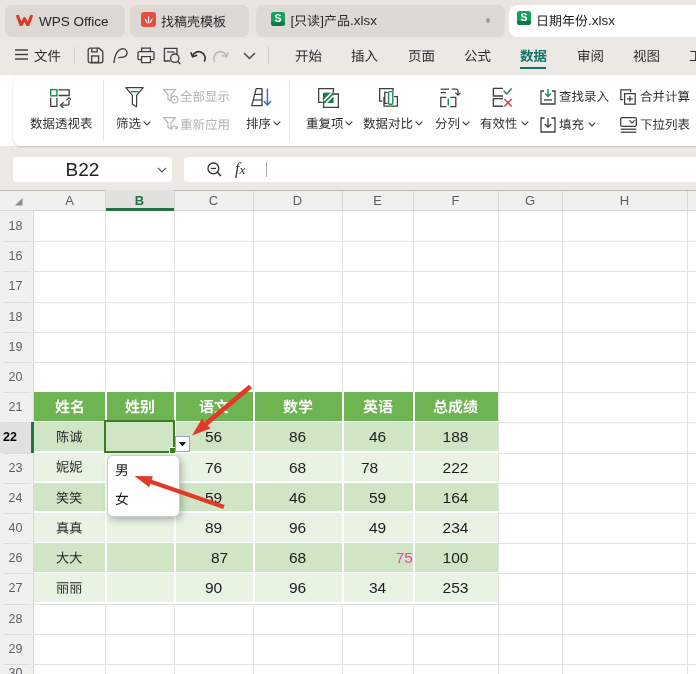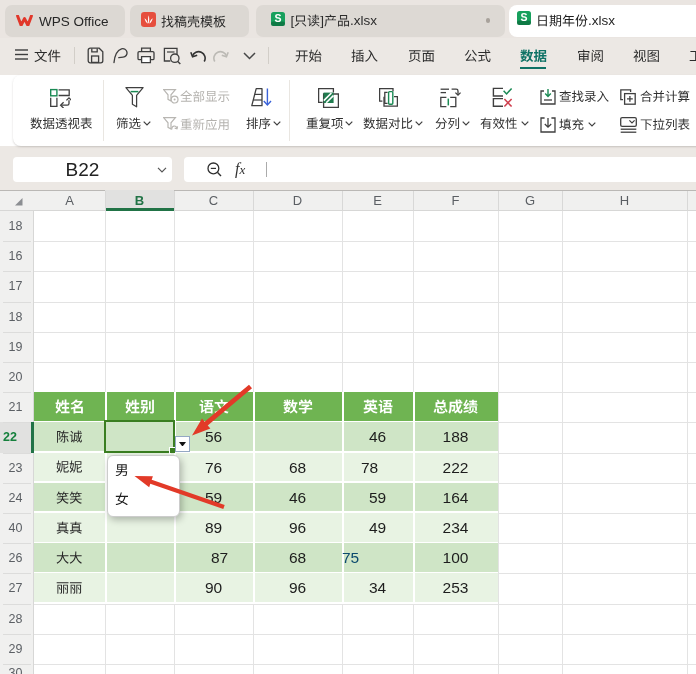--- a/index.html
+++ b/index.html
@@ -402,21 +402,21 @@
     <div class="a" style="left:0;top:271.4px;width:31px;height:30.2px;line-height:30.2px;text-align:center;font-size:12.5px;color:#5b5f64;font-weight:400">17</div>
     <div class="a" style="left:3px;top:301.6px;width:28px;height:1px;background:#dcdcdb"></div>
     <div class="a" style="left:0;top:301.6px;width:31px;height:30.2px;line-height:30.2px;text-align:center;font-size:12.5px;color:#5b5f64;font-weight:400">18</div>
     <div class="a" style="left:3px;top:331.8px;width:28px;height:1px;background:#dcdcdb"></div>
     <div class="a" style="left:0;top:331.8px;width:31px;height:30.2px;line-height:30.2px;text-align:center;font-size:12.5px;color:#5b5f64;font-weight:400">19</div>
     <div class="a" style="left:3px;top:362.0px;width:28px;height:1px;background:#dcdcdb"></div>
     <div class="a" style="left:0;top:362.0px;width:31px;height:30.2px;line-height:30.2px;text-align:center;font-size:12.5px;color:#5b5f64;font-weight:400">20</div>
     <div class="a" style="left:3px;top:392.2px;width:28px;height:1px;background:#dcdcdb"></div>
     <div class="a" style="left:0;top:392.2px;width:31px;height:30.2px;line-height:30.2px;text-align:center;font-size:12.5px;color:#5b5f64;font-weight:400">21</div>
     <div class="a" style="left:3px;top:422.4px;width:28px;height:1px;background:#dcdcdb"></div>
-    <div class="a" style="left:0;top:422.4px;width:20px;height:30.2px;line-height:30.2px;text-align:center;font-size:12.5px;color:#15803d;font-weight:600">22</div>
+    <div class="a" style="left:0;top:422.4px;width:20px;height:30.2px;line-height:30.2px;text-align:center;font-size:12.5px;color:#000000;font-weight:600">22</div>
     <div class="a" style="left:3px;top:452.6px;width:28px;height:1px;background:#dcdcdb"></div>
     <div class="a" style="left:0;top:452.6px;width:31px;height:30.2px;line-height:30.2px;text-align:center;font-size:12.5px;color:#5b5f64;font-weight:400">23</div>
     <div class="a" style="left:3px;top:482.8px;width:28px;height:1px;background:#dcdcdb"></div>
     <div class="a" style="left:0;top:482.8px;width:31px;height:30.2px;line-height:30.2px;text-align:center;font-size:12.5px;color:#5b5f64;font-weight:400">24</div>
     <div class="a" style="left:3px;top:513.0px;width:28px;height:1px;background:#dcdcdb"></div>
     <div class="a" style="left:0;top:513.0px;width:31px;height:30.2px;line-height:30.2px;text-align:center;font-size:12.5px;color:#5b5f64;font-weight:400">40</div>
     <div class="a" style="left:3px;top:543.2px;width:28px;height:1px;background:#dcdcdb"></div>
     <div class="a" style="left:0;top:543.2px;width:31px;height:30.2px;line-height:30.2px;text-align:center;font-size:12.5px;color:#5b5f64;font-weight:400">26</div>
     <div class="a" style="left:3px;top:573.4px;width:28px;height:1px;background:#dcdcdb"></div>
     <div class="a" style="left:0;top:573.4px;width:31px;height:30.2px;line-height:30.2px;text-align:center;font-size:12.5px;color:#5b5f64;font-weight:400">27</div>
@@ -533,30 +533,31 @@
         <use href="#r4E3D" x="0"></use>
         <use href="#r4E3D" x="1000"></use>
       </svg>
     </div>
     <div class="a" style="left:174.0px;top:422.4px;width:79.0px;height:30.2px;line-height:30.2px;text-align:center;font-size:15.5px;color:#1d1d1d">56</div>
     <div class="a" style="left:174.0px;top:452.6px;width:79.0px;height:30.2px;line-height:30.2px;text-align:center;font-size:15.5px;color:#1d1d1d">76</div>
     <div class="a" style="left:174.0px;top:482.8px;width:79.0px;height:30.2px;line-height:30.2px;text-align:center;font-size:15.5px;color:#1d1d1d">59</div>
     <div class="a" style="left:174.0px;top:513.0px;width:79.0px;height:30.2px;line-height:30.2px;text-align:center;font-size:15.5px;color:#1d1d1d">89</div>
     <div class="a" style="left:174.0px;top:543.2px;width:91px;height:30.2px;line-height:30.2px;text-align:center;font-size:15.5px;color:#1d1d1d">87</div>
     <div class="a" style="left:174.0px;top:573.4px;width:79.0px;height:30.2px;line-height:30.2px;text-align:center;font-size:15.5px;color:#1d1d1d">90</div>
+    <div class="a" style="left:253.0px;top:422.4px;width:89.0px;height:30.2px;line-height:30.2px;text-align:center;font-size:15.5px;color:#1d1d1d">86</div>
     <div class="a" style="left:253.0px;top:452.6px;width:89.0px;height:30.2px;line-height:30.2px;text-align:center;font-size:15.5px;color:#1d1d1d">68</div>
     <div class="a" style="left:253.0px;top:482.8px;width:89.0px;height:30.2px;line-height:30.2px;text-align:center;font-size:15.5px;color:#1d1d1d">46</div>
     <div class="a" style="left:253.0px;top:513.0px;width:89.0px;height:30.2px;line-height:30.2px;text-align:center;font-size:15.5px;color:#1d1d1d">96</div>
     <div class="a" style="left:253.0px;top:543.2px;width:89.0px;height:30.2px;line-height:30.2px;text-align:center;font-size:15.5px;color:#1d1d1d">68</div>
     <div class="a" style="left:253.0px;top:573.4px;width:89.0px;height:30.2px;line-height:30.2px;text-align:center;font-size:15.5px;color:#1d1d1d">96</div>
     <div class="a" style="left:342.0px;top:422.4px;width:71.0px;height:30.2px;line-height:30.2px;text-align:center;font-size:15.5px;color:#1d1d1d">46</div>
     <div class="a" style="left:342.0px;top:452.6px;width:55px;height:30.2px;line-height:30.2px;text-align:center;font-size:15.5px;color:#1d1d1d">78</div>
     <div class="a" style="left:342.0px;top:482.8px;width:71.0px;height:30.2px;line-height:30.2px;text-align:center;font-size:15.5px;color:#1d1d1d">59</div>
     <div class="a" style="left:342.0px;top:513.0px;width:71.0px;height:30.2px;line-height:30.2px;text-align:center;font-size:15.5px;color:#1d1d1d">49</div>
-    <div class="a" style="left:342.0px;top:543.2px;width:71.0px;height:30.2px;line-height:30.2px;text-align:left;font-size:15.5px;color:#0c4a6e">75</div>
+    <div class="a" style="left:342.0px;top:543.2px;width:71.0px;height:30.2px;line-height:30.2px;text-align:right;font-size:15.5px;color:#ec4899">75</div>
     <div class="a" style="left:342.0px;top:573.4px;width:71.0px;height:30.2px;line-height:30.2px;text-align:center;font-size:15.5px;color:#1d1d1d">34</div>
     <div class="a" style="left:413.0px;top:422.4px;width:85.0px;height:30.2px;line-height:30.2px;text-align:center;font-size:15.5px;color:#1d1d1d">188</div>
     <div class="a" style="left:413.0px;top:452.6px;width:85.0px;height:30.2px;line-height:30.2px;text-align:center;font-size:15.5px;color:#1d1d1d">222</div>
     <div class="a" style="left:413.0px;top:482.8px;width:85.0px;height:30.2px;line-height:30.2px;text-align:center;font-size:15.5px;color:#1d1d1d">164</div>
     <div class="a" style="left:413.0px;top:513.0px;width:85.0px;height:30.2px;line-height:30.2px;text-align:center;font-size:15.5px;color:#1d1d1d">234</div>
     <div class="a" style="left:413.0px;top:543.2px;width:85.0px;height:30.2px;line-height:30.2px;text-align:center;font-size:15.5px;color:#1d1d1d">100</div>
     <div class="a" style="left:413.0px;top:573.4px;width:85.0px;height:30.2px;line-height:30.2px;text-align:center;font-size:15.5px;color:#1d1d1d">253</div>
     <div class="a" style="left:103.6px;top:420.0px;width:71.6px;height:32.9px;border:2.5px solid #3a7e21;background:#cfe5c6"></div>
     <div class="a" style="left:169px;top:447.5px;width:1.5px;height:6px;background:#fff"></div>
     <div class="a" style="left:169px;top:446.5px;width:7px;height:1.5px;background:#fff"></div>

